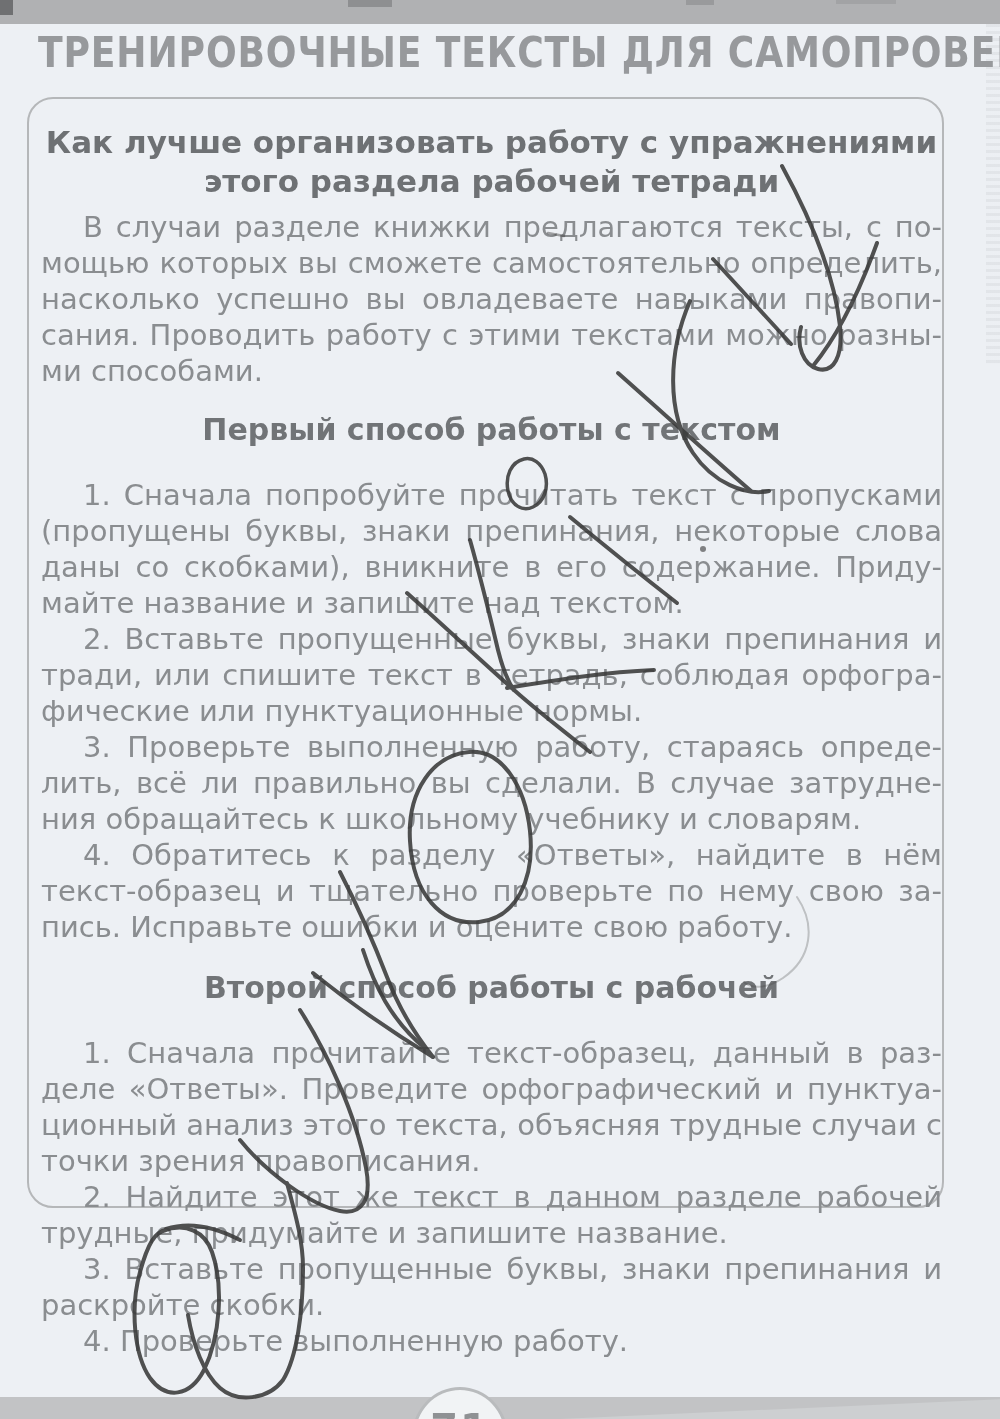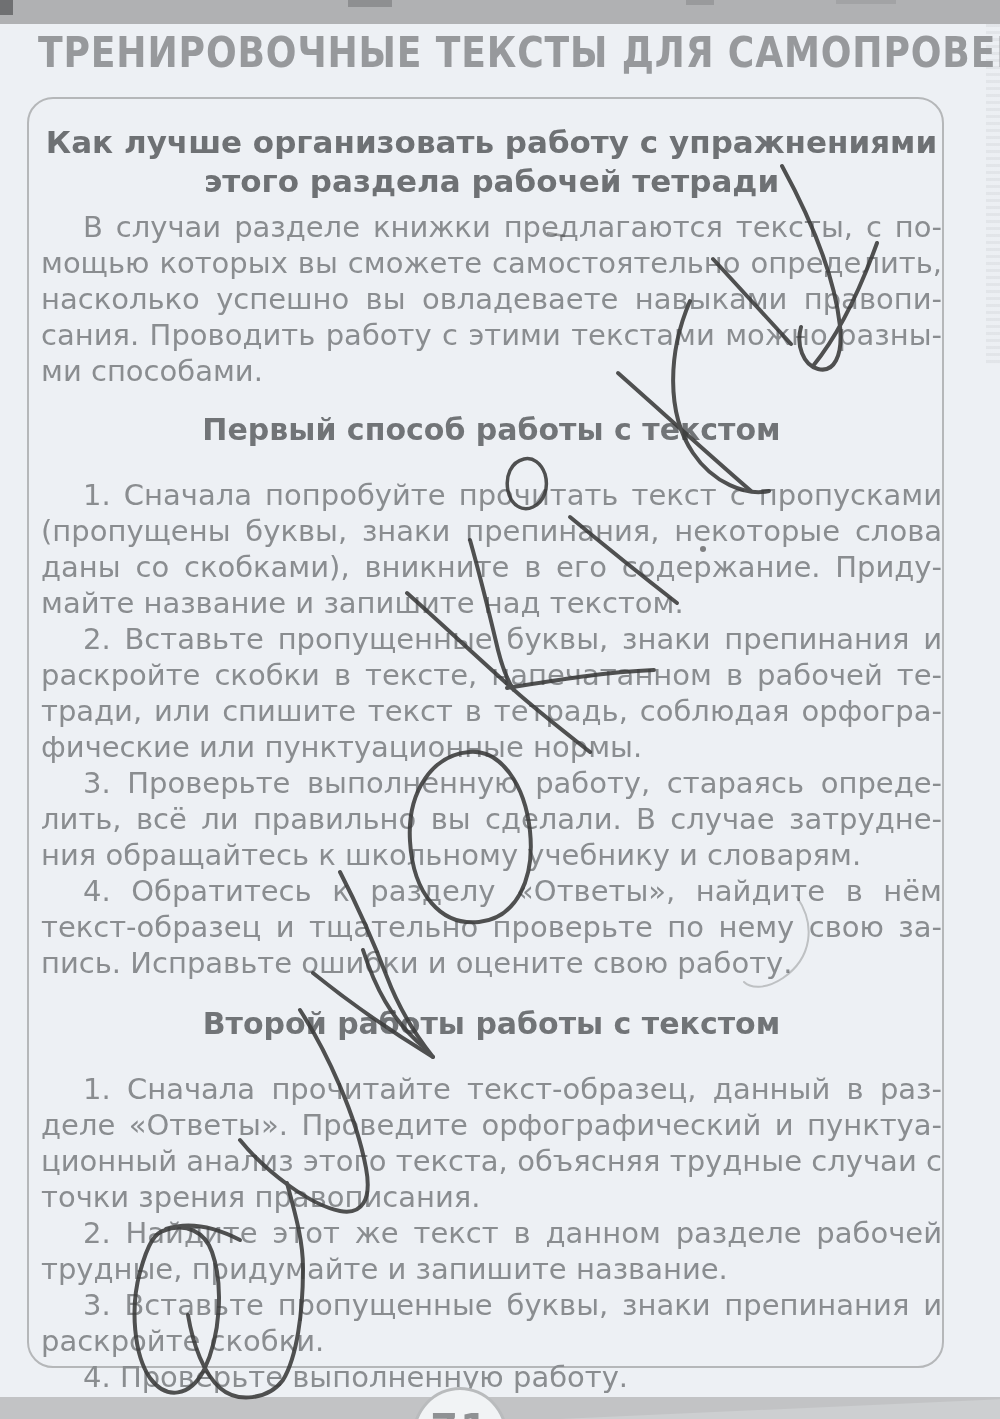--- a/index.html
+++ b/index.html
@@ -37,21 +37,21 @@
     opacity:.8;
   }
   .page-header{
     position:absolute;left:38px;top:24px;width:924px;height:58px;
     font-size:42px;font-weight:bold;color:var(--header-text);
     letter-spacing:1px;white-space:nowrap;
     transform:scaleX(.86);transform-origin:left center;
     line-height:58px;
   }
   .content-box{
-    position:absolute;left:27px;top:97px;width:917px;height:1271px;
+    position:absolute;left:27px;top:97px;width:917px;height:1111px;
     border:2px solid var(--box-border);
     border-radius:26px;
     box-sizing:border-box;
     padding:12px 0 0 12px;
   }
   .box-title{
     margin-top:12px;
     text-align:center;
     font-size:31px;font-weight:bold;color:var(--title-text);
     line-height:39px;
@@ -127,36 +127,35 @@
 
     <div class="section-heading sh1">Первый способ работы с текстом</div>
     <div class="paragraph after-heading">
         <div class="line first">1. Сначала попробуйте прочитать текст с пропусками</div>
         <div class="line">(пропущены буквы, знаки препинания, некоторые слова</div>
         <div class="line">даны со скобками), вникните в его содержание. Приду-</div>
         <div class="line last">майте название и запишите над текстом.</div>
       </div>
     <div class="paragraph">
         <div class="line first">2. Вставьте пропущенные буквы, знаки препинания и</div>
-        <div class="line">раскройте скобки в тексте, напечатанном в рабочей те-</div>
         <div class="line">тради, или спишите текст в тетрадь, соблюдая орфогра-</div>
         <div class="line last">фические или пунктуационные нормы.</div>
       </div>
     <div class="paragraph">
         <div class="line first">3. Проверьте выполненную работу, стараясь опреде-</div>
         <div class="line">лить, всё ли правильно вы сделали. В случае затрудне-</div>
         <div class="line last">ния обращайтесь к школьному учебнику и словарям.</div>
       </div>
     <div class="paragraph">
         <div class="line first">4. Обратитесь к разделу «Ответы», найдите в нём</div>
         <div class="line">текст-образец и тщательно проверьте по нему свою за-</div>
         <div class="line last">пись. Исправьте ошибки и оцените свою работу.</div>
       </div>
 
-    <div class="section-heading sh2">Второй работы работы с текстом</div>
+    <div class="section-heading sh2">Второй способ работы с рабочей</div>
     <div class="paragraph after-heading">
         <div class="line first">1. Сначала прочитайте текст-образец, данный в раз-</div>
         <div class="line">деле «Ответы». Проведите орфографический и пунктуа-</div>
         <div class="line">ционный анализ этого текста, объясняя трудные случаи с</div>
         <div class="line last">точки зрения правописания.</div>
       </div>
     <div class="paragraph">
         <div class="line first">2. Найдите этот же текст в данном разделе рабочей</div>
         <div class="line last">трудные, придумайте и запишите название.</div>
       </div>

